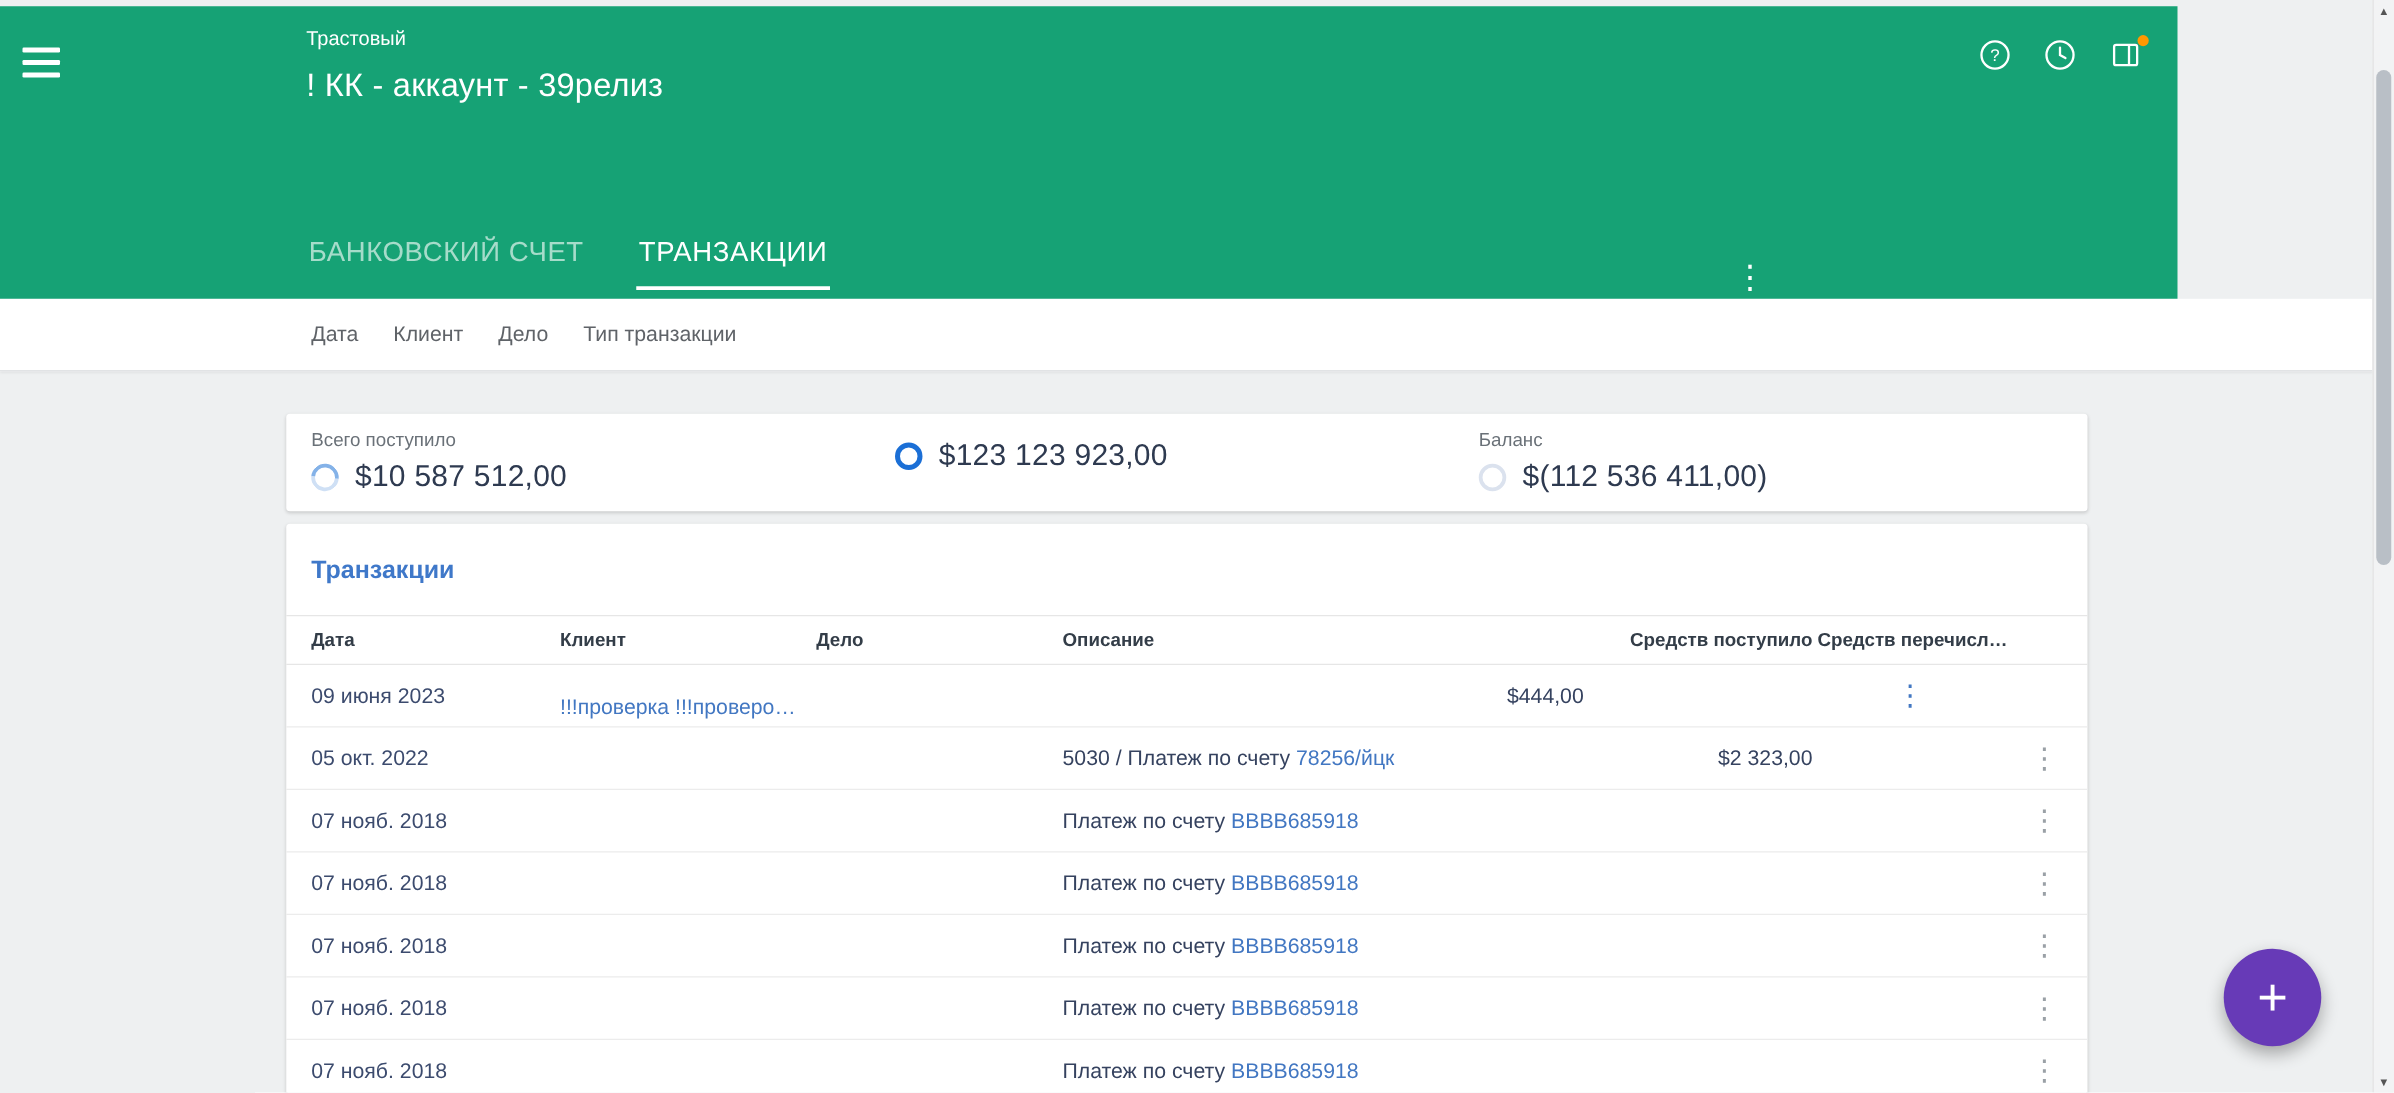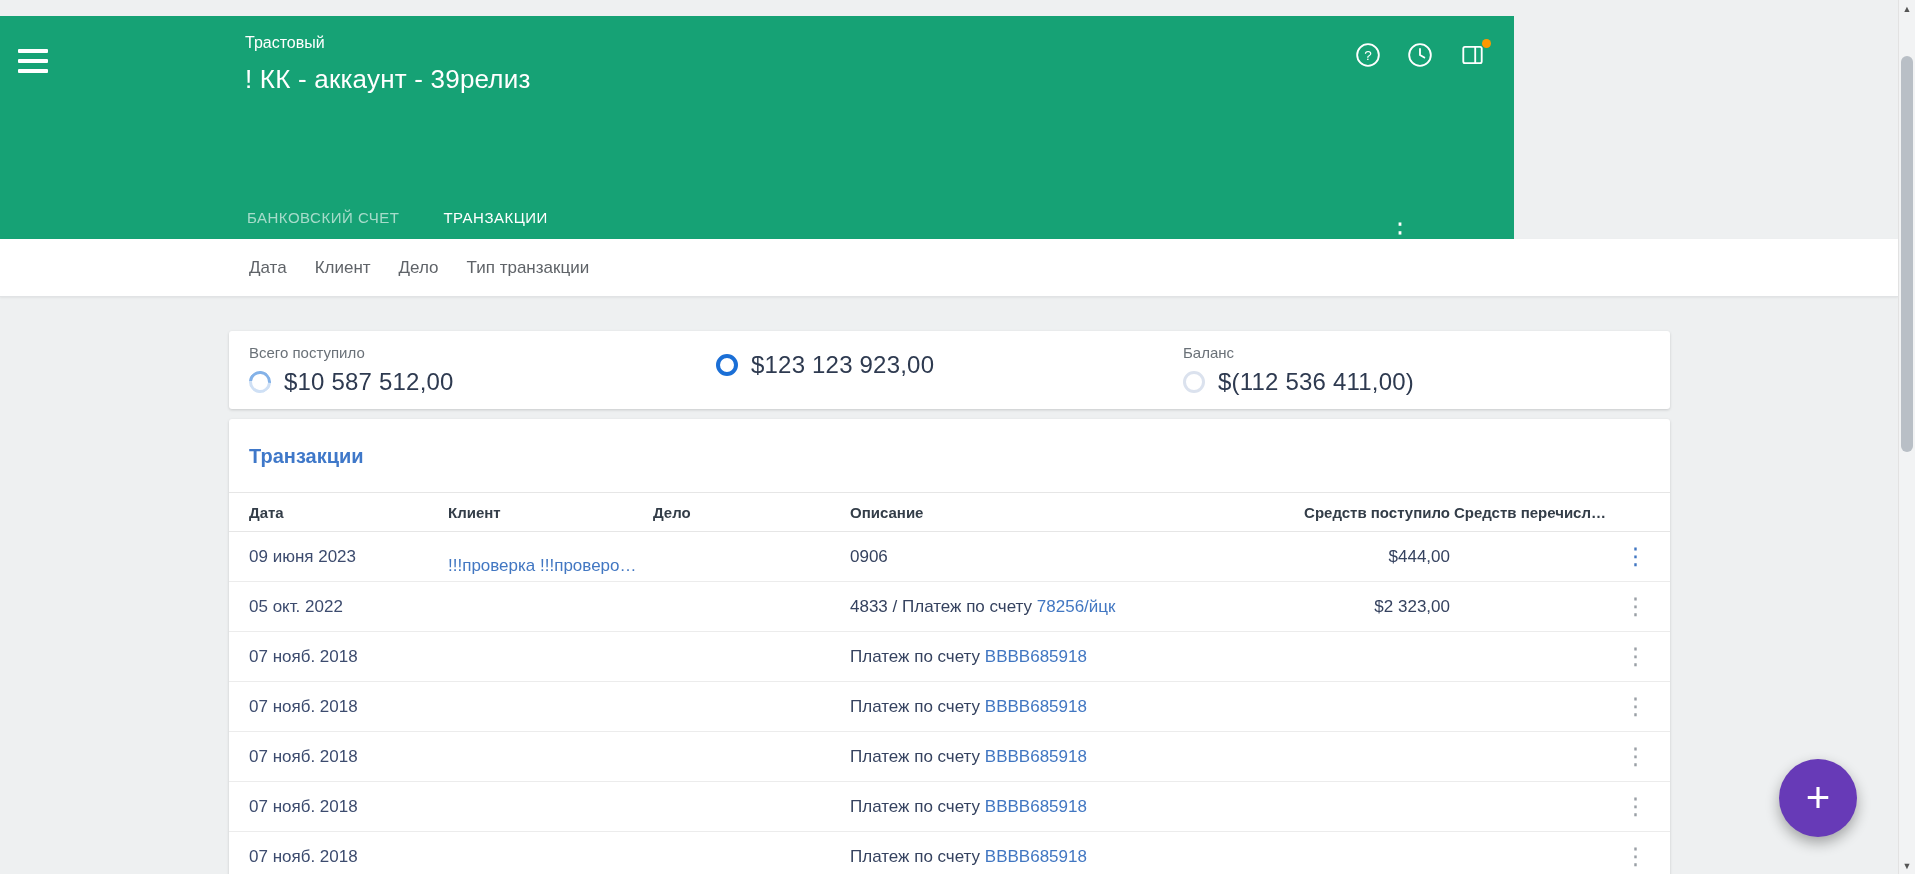--- a/index.html
+++ b/index.html
@@ -2,36 +2,36 @@
 <html style="--appbar_bg: #16a275; --page_bg: #eef0f1; --link: #4277c2; --fab_bg: #673ab7; --notification_dot: #ff9800; --date_text: #3c4b6e;"><head>
 <meta charset="utf-8">
 <style>
   * { margin:0; padding:0; box-sizing:border-box; }
   html,body { width:100%; height:100%; }
   body { font-family:"Liberation Sans","DejaVu Sans",sans-serif; }
 
   .app { position:relative; width:1915px; height:874px; background:var(--page_bg,#eef0f1); overflow:hidden; }
 
   
-  .appbar { position:absolute; top:16px; left:0; width:1514px; height:239px; background:var(--appbar_bg,#16a275); }
+  .appbar { position:absolute; top:5px; left:0; width:1742px; height:239px; background:var(--appbar_bg,#16a275); }
   .hamburger { position:absolute; top:26px; left:18px; width:44px; height:38px; background:none; border:none; cursor:pointer;
                display:flex; flex-direction:column; justify-content:center; gap:6px; }
   .hamburger span { display:block; width:30px; height:4px; background:#fff; border-radius:1px; }
 
   .titles { position:absolute; left:245px; top:18px; color:#fff; }
   .subtitle { font-size:16px; font-weight:400; }
   .page-title { font-size:26px; font-weight:400; margin-top:12px; letter-spacing:.2px; }
 
   .appbar-actions { position:absolute; top:24px; right:26px; display:flex; align-items:center; gap:22px; }
   .action-btn { background:none; border:none; cursor:pointer; padding:2px; position:relative; color:#fff; }
   .notif-dot { position:absolute; top:-1px; right:-3px; width:9px; height:9px; border-radius:50%;
                background:var(--notification_dot,#ff9800); }
 
   .tabbar { position:absolute; left:245px; right:0; bottom:12px; display:flex; gap:40px; }
-  .tab { background:none; border:none; cursor:pointer; font-size:15px; letter-spacing:.5px; font-weight:500;
+  .tab { background:none; border:none; cursor:pointer; font-size:22px; letter-spacing:.5px; font-weight:500;
          color:rgba(255,255,255,.62); padding:0 2px 14px; border-bottom:3px solid transparent; }
   .tab.active { color:#fff; border-bottom-color:#fff; }
   .tabbar-kebab { position:absolute; left:1377px; bottom:6px; background:none; border:none; cursor:pointer;
                   color:#fff; font-size:26px; line-height:1; padding:4px 10px; }
 
   
   .filterbar { position:absolute; top:239px; left:0; width:1898px; height:58px; background:#fff;
                border-bottom:1px solid #e1e3e5; box-shadow:0 1px 2px rgba(0,0,0,.06);
                display:flex; align-items:center; gap:28px; padding-left:249px; }
   .filter-item { background:none; border:none; cursor:pointer; font-size:17px; color:#5f6368; }
@@ -177,31 +177,30 @@
         <div class="th num">Средств поступило</div>
         <div class="th num">Средств перечисл…</div>
         <div class="th"></div>
       </div>
 
       <div>
   <div class="trow">
     <div class="cell date">09 июня 2023</div>
     <div class="cell client">!!!проверка !!!проверо…</div>
     <div class="cell case"></div>
-    <div class="cell desc"><span>0906</span></div>
     <div class="cell num">$444,00</div>
     <div class="cell num"></div>
     <div class="cell menu"><button class="kebab active">⋮</button></div>
   </div>
 
   <div class="trow">
     <div class="cell date">05 окт. 2022</div>
     <div class="cell client"></div>
     <div class="cell case"></div>
-    <div class="cell desc"><span>4833 / Платеж по счету </span><a class="link">78256/йцк</a></div>
+    <div class="cell desc"><span>5030 / Платеж по счету </span><a class="link">78256/йцк</a></div>
     <div class="cell num">$2 323,00</div>
     <div class="cell num"></div>
     <div class="cell menu"><button class="kebab">⋮</button></div>
   </div>
 
   <div class="trow">
     <div class="cell date">07 нояб. 2018</div>
     <div class="cell client"></div>
     <div class="cell case"></div>
     <div class="cell desc"><span>Платеж по счету </span><a class="link">ВВВВ685918</a></div>

